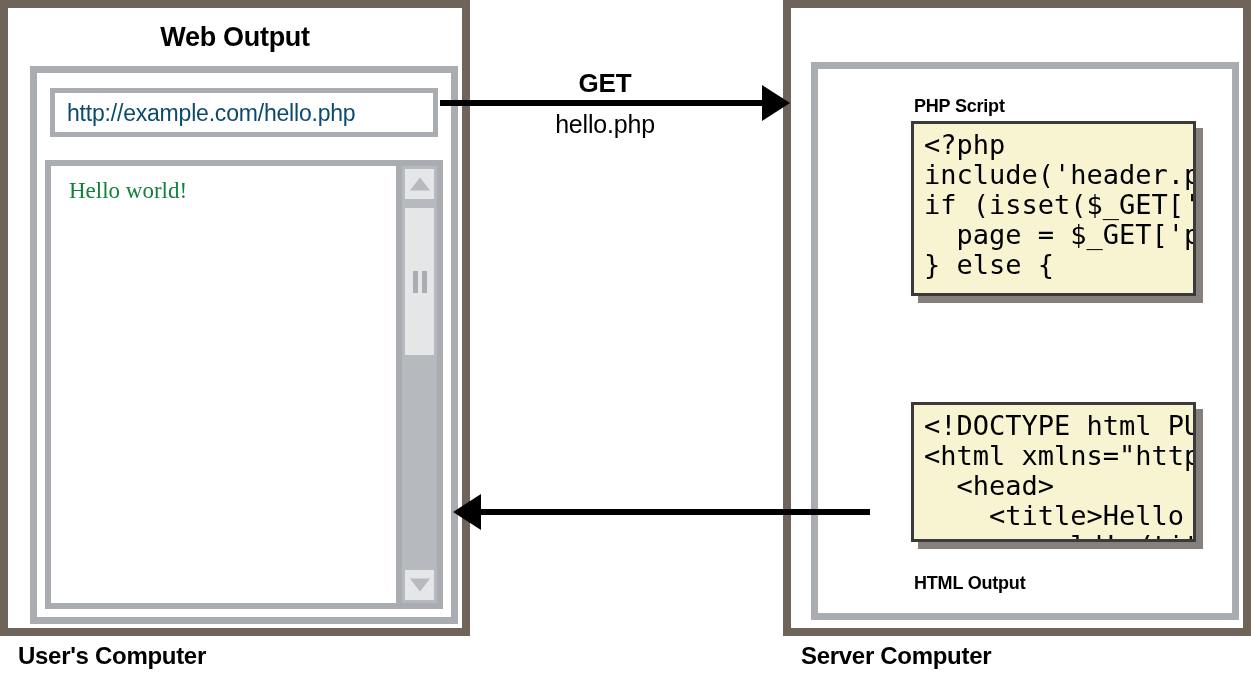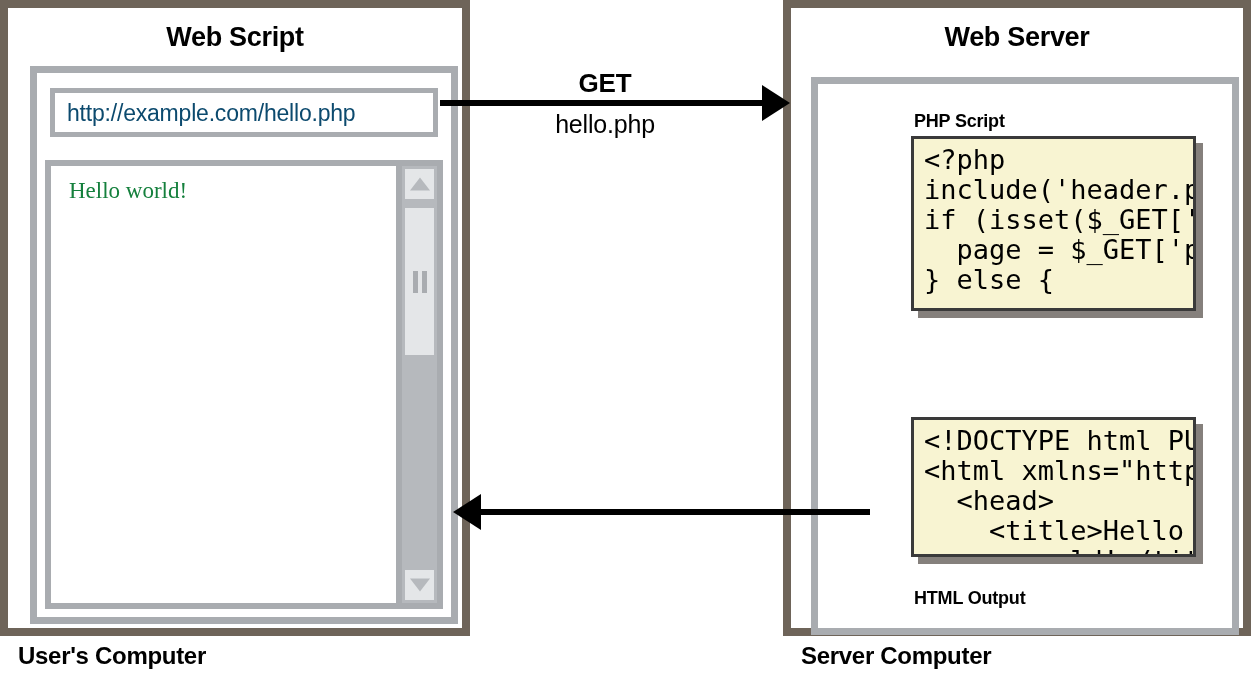--- a/index.html
+++ b/index.html
@@ -169,21 +169,21 @@
     height: 22px;
     background: #A9ACB0;
   }
   #sb-grip span:nth-child(1) { left: 1px; }
   #sb-grip span:nth-child(2) { left: 10px; }
 
   
   #server-inner {
     position: absolute;
     left: 20px;
-    top: 69px;
+    top: 54px;
     width: 428px;
     height: 558px;
     box-sizing: border-box;
     border: 7px solid #A9ACB0;
     background: #ffffff;
   }
 
   .code-label {
     position: absolute;
     font-size: 18px;
@@ -257,21 +257,21 @@
   }
 
   #return-line { left: 481px; top: 509px; width: 389px; }
   #return-head { left: 453px; top: 494px; }
 </style>
 </head>
 <body>
 
 <div class="panel" id="panel-user">
 
-  <div class="panel-title">Web Script</div>
+  <div class="panel-title">Web Output</div>
 
   <div id="browser-window">
 
     <div id="browser-toolbar">
       <div id="address-bar">
         <div id="address-text" title="Enter address">http://example.com/hello.php</div>
       </div>
     </div>
 
     <div id="browser-content">
@@ -293,21 +293,20 @@
       </div>
     </div>
 
   </div>
 </div>
 
 <div class="panel-caption" id="caption-user">User's Computer</div>
 
 <div class="panel" id="panel-server">
 
-  <div class="panel-title">Web Server</div>
 
   <div id="server-inner">
 
     <div class="code-label" id="label-php">PHP Script</div>
 
     <div class="code-box" id="code-php">
       <pre>&lt;?php
 include('header.p
 if (isset($_GET['
   page = $_GET['p

